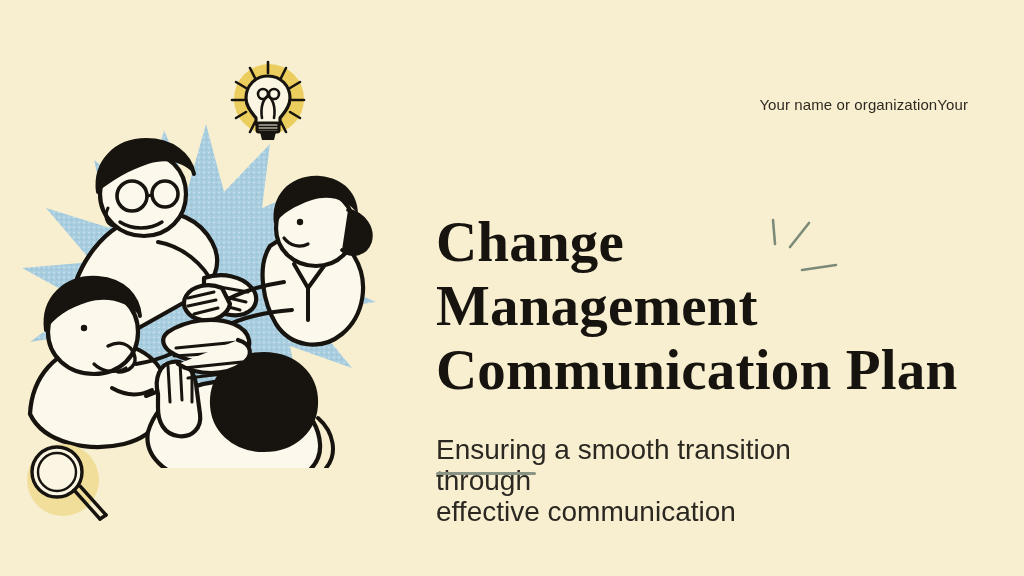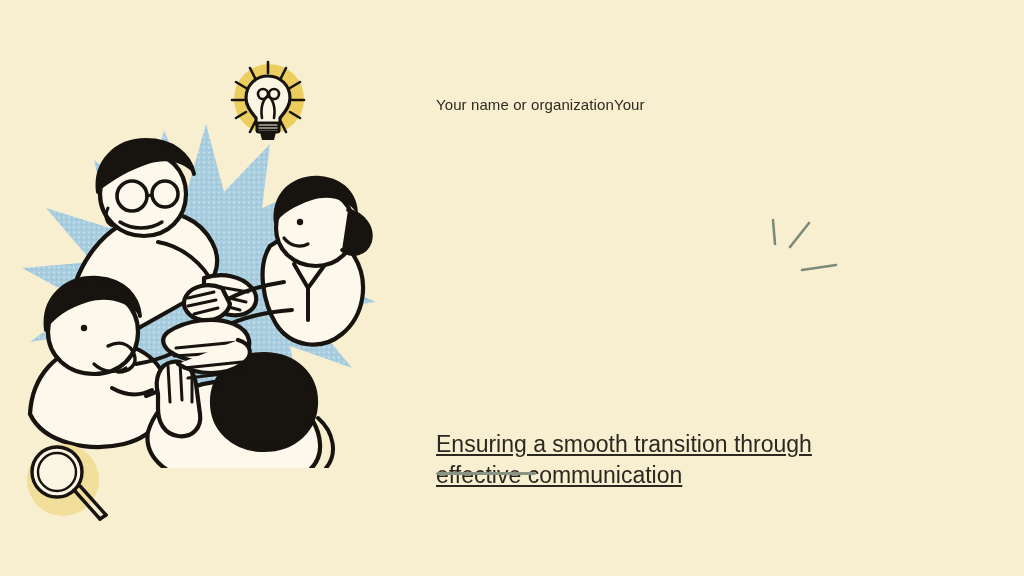--- a/index.html
+++ b/index.html
@@ -21,21 +21,21 @@
     overflow: hidden;
   }
 
   
   .header {
     position: absolute;
     left: 436px;
     top: 96px;
     width: 532px;
     display: flex;
-    justify-content: flex-start;
+    justify-content: flex-end;
     align-items: baseline;
   }
   .header-text {
     font-family: "Liberation Sans", sans-serif;
     font-size: 15px;
     color: #2E2A22;
     letter-spacing: 0.1px;
     white-space: nowrap;
   }
 
@@ -63,25 +63,24 @@
     pointer-events: none;
   }
 
   
   .subtitle {
     position: absolute;
     left: 436px;
     top: 406px;
     width: 420px;
     font-family: "Liberation Sans", sans-serif;
-    font-size: 23px;
+    font-size: 28px;
     line-height: 31px;
     color: #2B2822;
     white-space: pre-line;
-    text-decoration: underline;
   }
   .subtitle-rule {
     position: absolute;
     left: 436px;
     top: 472px;
     width: 100px;
     height: 3px;
     border-radius: 2px;
     background: #8A9484;
   }
@@ -276,20 +275,23 @@
       <path d="M64,54 L90,83" stroke="#17140F" stroke-width="3.4" stroke-linecap="round"></path>
       <path d="M84,87 L90,83" stroke="#17140F" stroke-width="3.4" stroke-linecap="round"></path>
     </svg>
   </div>
 
   <div class="header">
     <span class="header-text">Your name or organization</span>
     <span class="header-text">Your</span>
   </div>
 
+  <h1 class="title">Change
+Management
+Communication Plan</h1>
 
   <div class="sparkle">
     <svg viewBox="0 0 82 82" width="82" height="82" aria-hidden="true">
       <g stroke="#7C8B79" stroke-width="2.6" stroke-linecap="round">
         <path d="M11,6 L13,30"></path>
         <path d="M47,9 L28,33"></path>
         <path d="M74,51 L40,56"></path>
       </g>
     </svg>
   </div>

